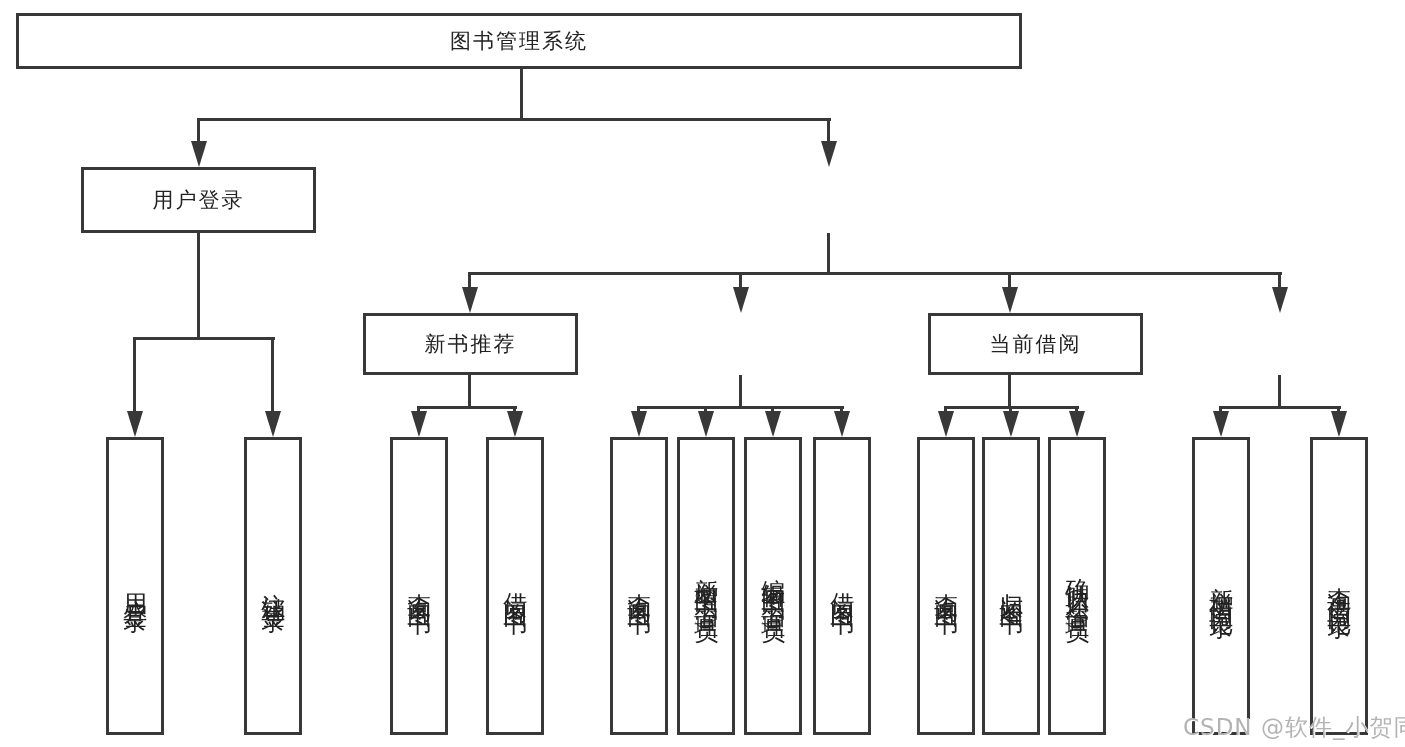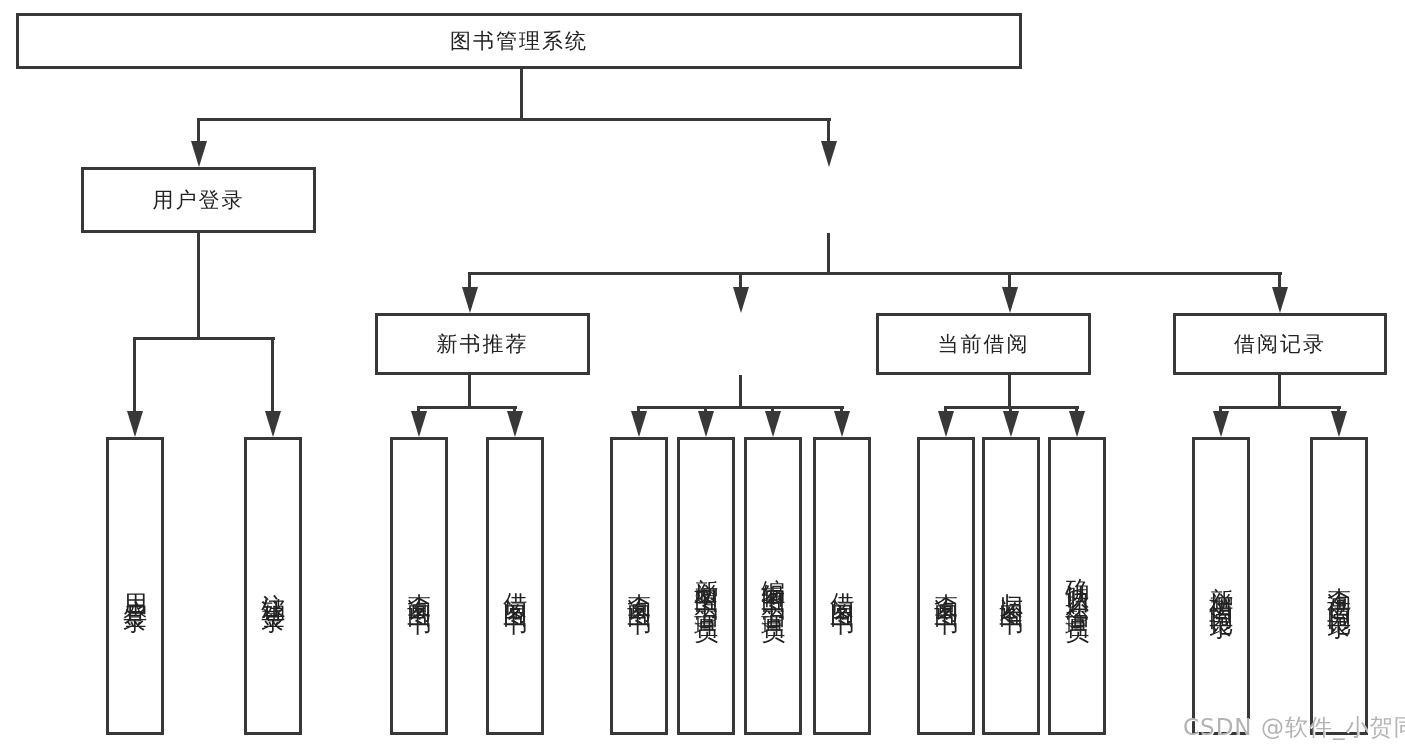--- a/index.html
+++ b/index.html
@@ -35,26 +35,25 @@
 </head>
 <body>
 
 <div class="canvas">
 
   <div class="node" style="left:16px; top:13px; width:1006px; height:56px;">图书管理系统</div>
 
   <div class="node" style="left:81px; top:167px; width:235px; height:66px;">用户登录</div>
 
 
-  <div class="node" style="left:375px; top:313px; width:215px; height:62px;">新书推荐</div>
+  <div class="node" style="left:363px; top:313px; width:215px; height:62px;">新书推荐</div>
 
 
-  <div class="node" style="left:876px; top:313px; width:215px; height:62px;">当前借阅</div>
+  <div class="node" style="left:928px; top:313px; width:215px; height:62px;">当前借阅</div>
 
-  <div class="node" style="left:1173px; top:313px; width:214px; height:62px;">借阅记录</div>
 
   <div class="node" style="left:106px; top:437px; width:58px; height:298px;">
     <span class="vtext">用户登录</span>
   </div>
 
   <div class="node" style="left:244px; top:437px; width:58px; height:298px;">
     <span class="vtext">注销登录</span>
   </div>
 
   <div class="node" style="left:390px; top:437px; width:58px; height:298px;">

